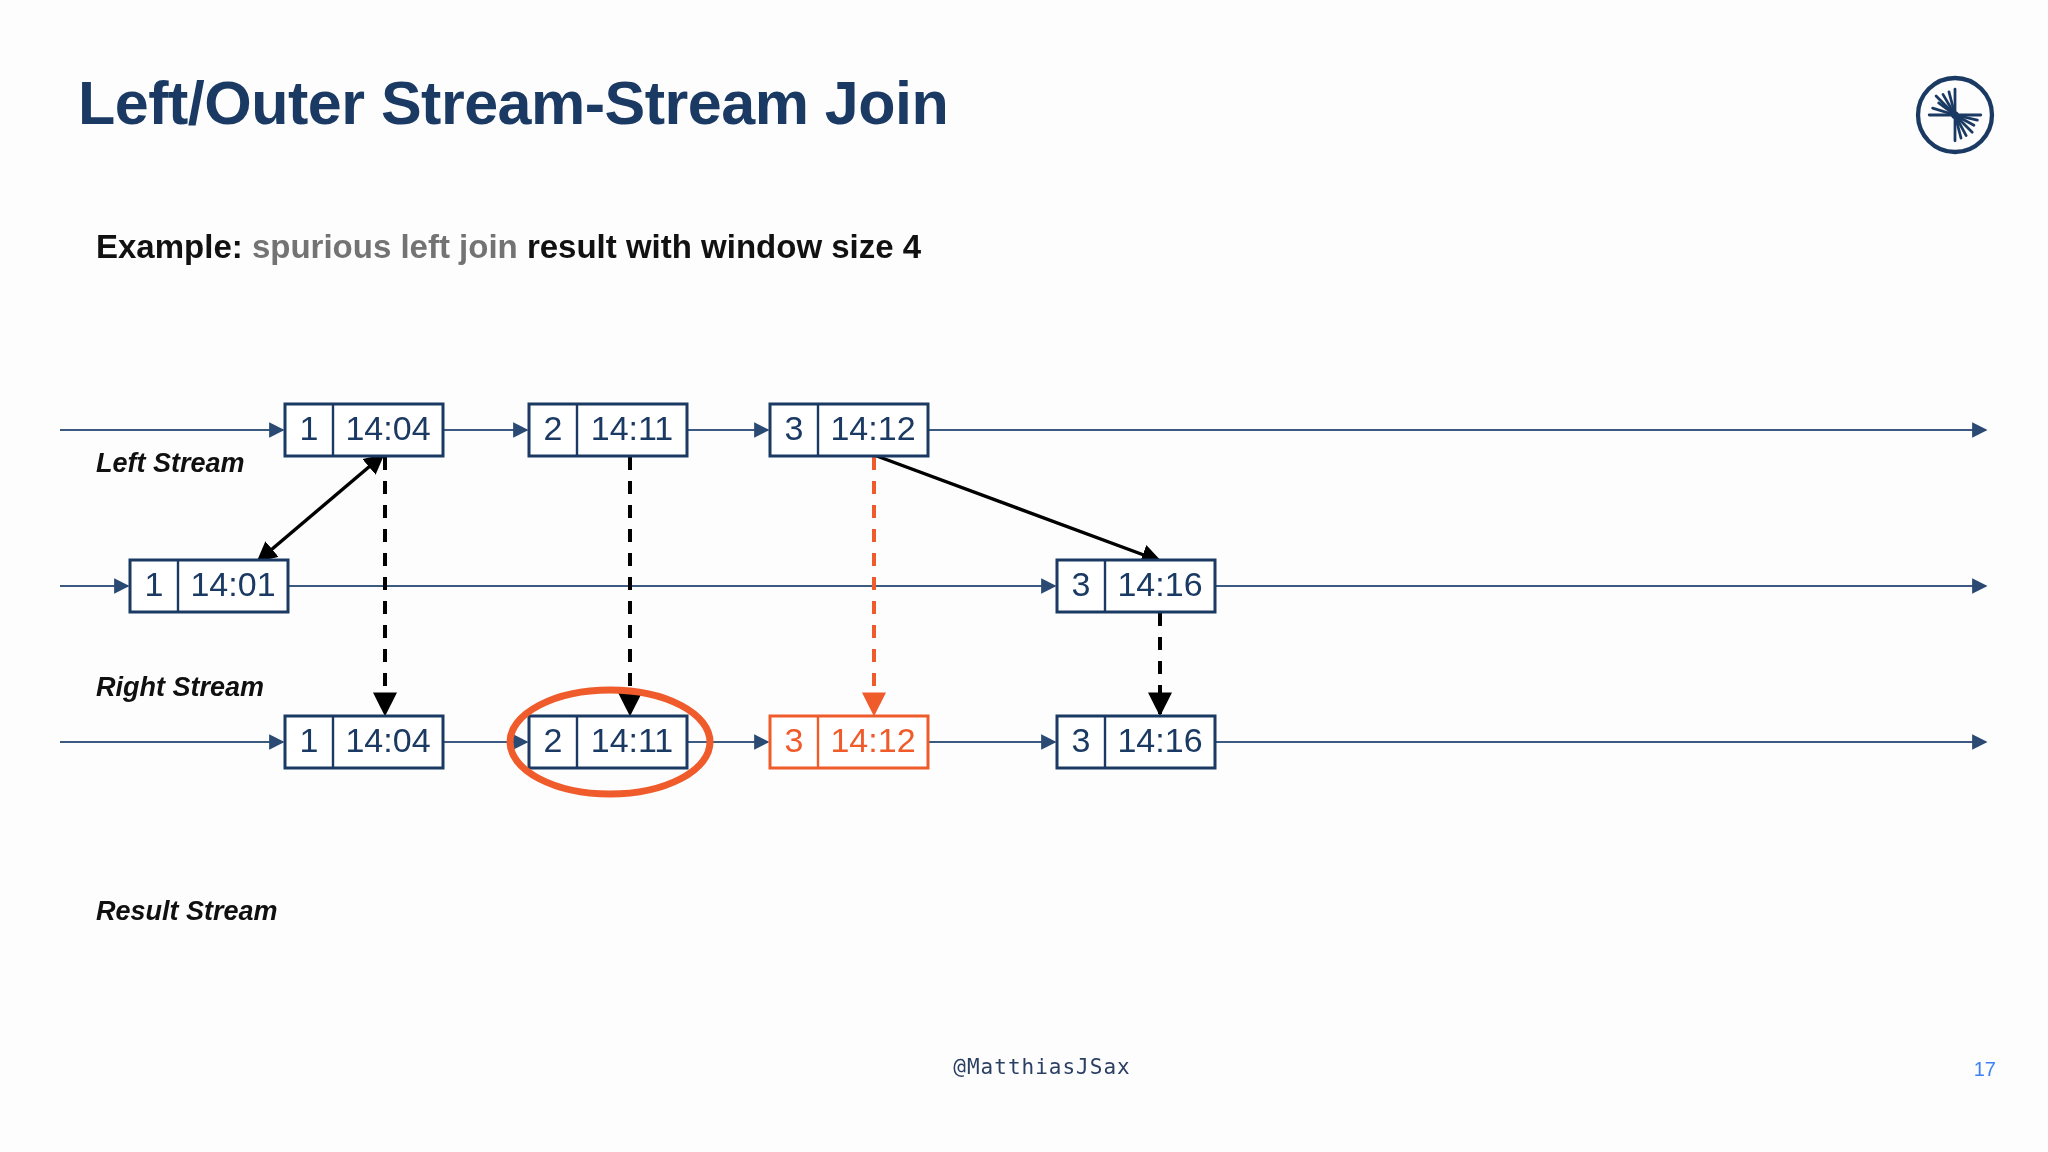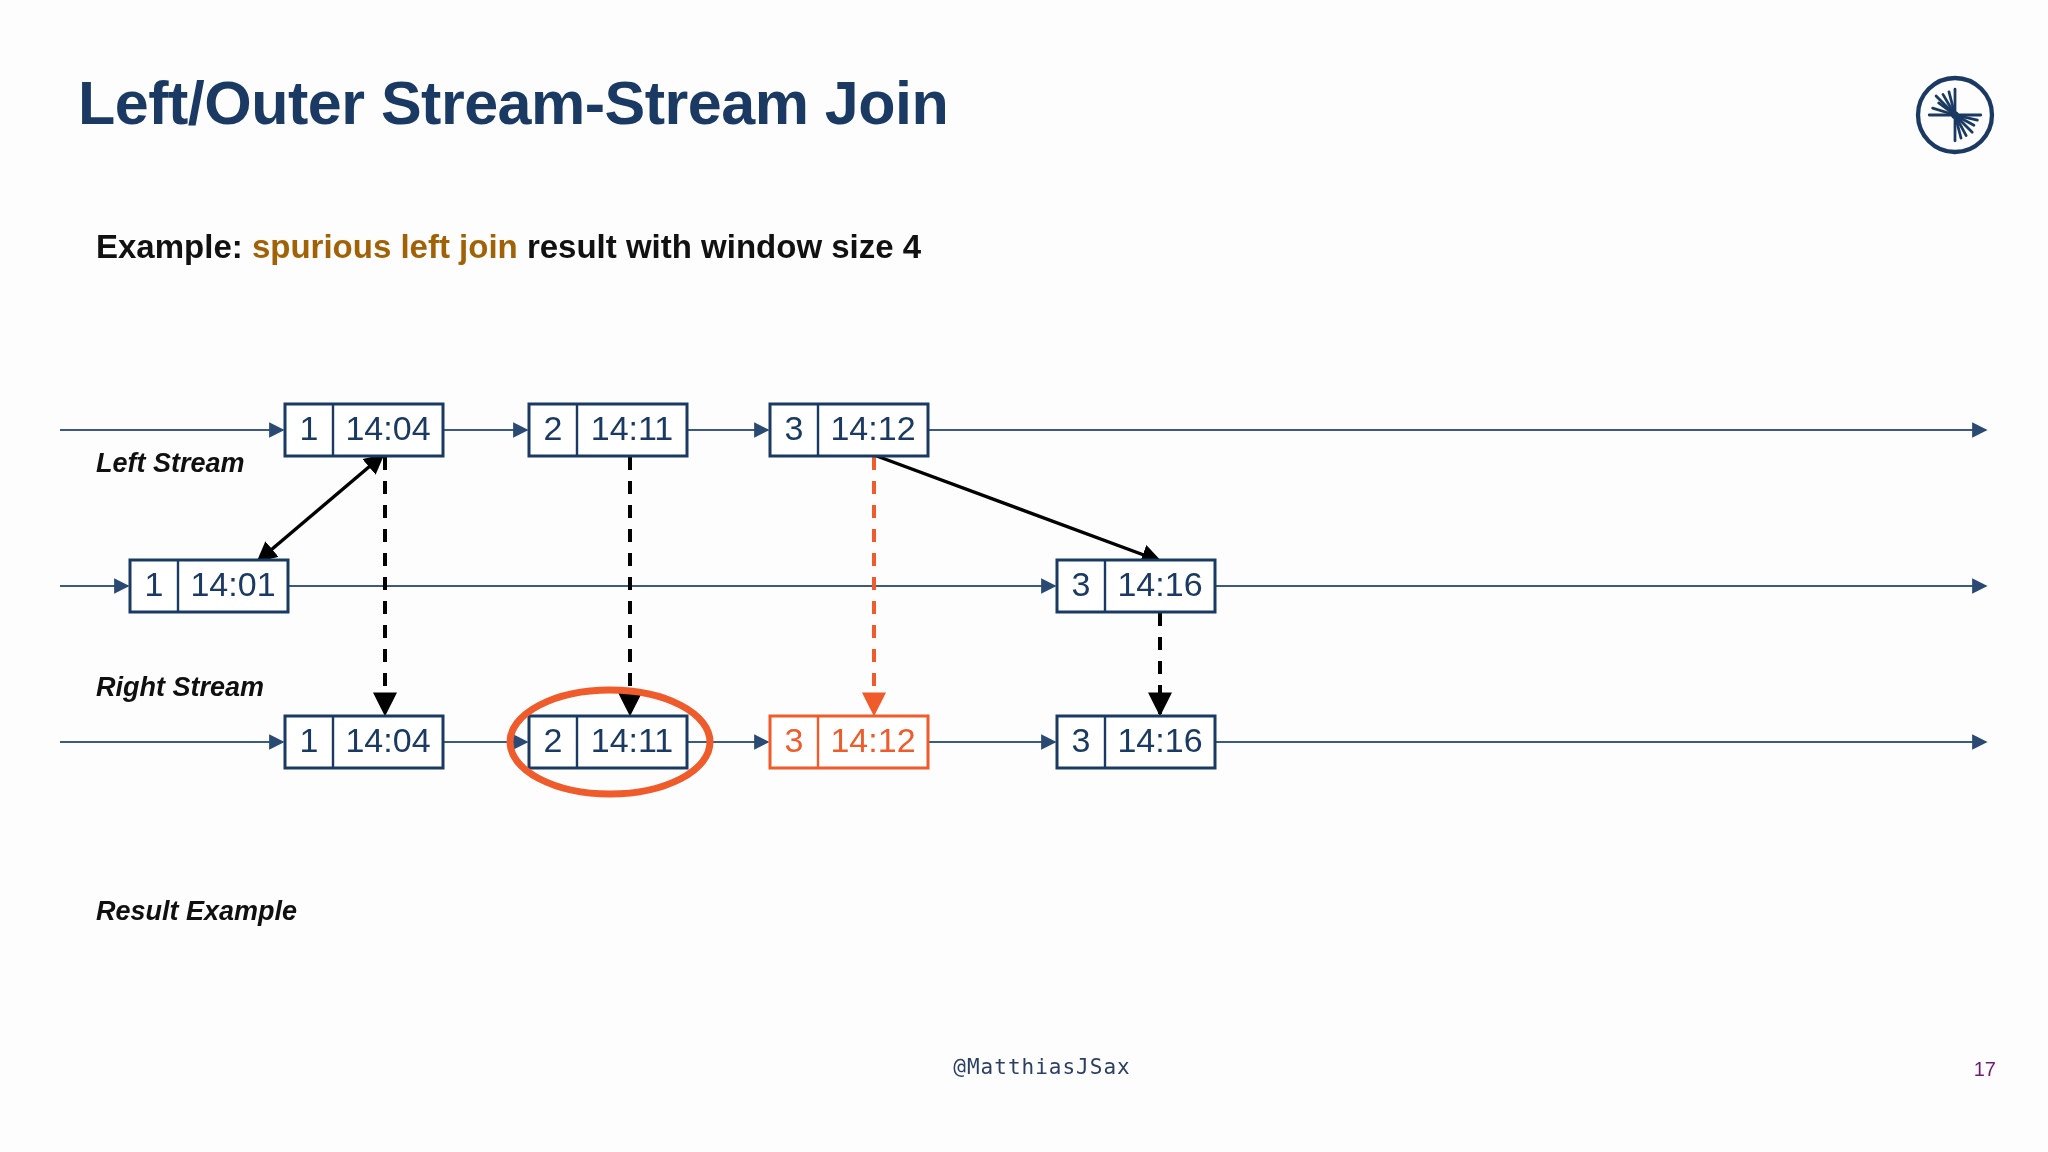--- a/index.html
+++ b/index.html
@@ -39,21 +39,21 @@
   
   #subtitle {
     position: absolute;
     left: 96px;
     top: 228px;
     font-size: 33px;
     font-weight: bold;
     color: #111111;
     white-space: nowrap;
   }
-  #subtitle .accent { color: #a16207; text-align: center; }
+  #subtitle .accent { color: #737373; text-align: center; }
 
   
   .stream-label {
     position: absolute;
     font-size: 27px;
     font-weight: bold;
     font-style: italic;
     color: #101010;
     white-space: nowrap;
   }
@@ -81,21 +81,21 @@
     font-size: 21px;
     color: #2b3f63;
     letter-spacing: 1px;
     padding-left: 36px;
   }
   #page-number {
     position: absolute;
     right: 52px;
     top: 1058px;
     font-size: 20px;
-    color: #701a75;
+    color: #3b82f6;
   }
 
   .evt-num, .evt-time {
     font-family: "Liberation Sans", sans-serif;
     font-size: 34px;
     dominant-baseline: middle;
     text-anchor: middle;
   }
 </style>
 </head>
@@ -121,21 +121,21 @@
     <line x1="50" y1="50" x2="57" y2="77"></line>
     <line x1="50" y1="50" x2="76" y2="56"></line>
   </g>
   <circle cx="50" cy="50" r="4.5" fill="#1b3a63"></circle>
 </svg>
 
 <div id="subtitle"><span>Example: </span><span class="accent">spurious left join</span><span> result with window size 4</span></div>
 
 <div class="stream-label" id="label-left">Left Stream</div>
 <div class="stream-label" id="label-right">Right Stream</div>
-<div class="stream-label" id="label-result">Result Example</div>
+<div class="stream-label" id="label-result">Result Stream</div>
 
 <svg id="diagram" viewBox="0 0 2048 1152">
   <defs>
     <marker id="arrow-blue" viewBox="0 0 10 10" refX="9" refY="5" markerWidth="7" markerHeight="7" orient="auto-start-reverse">
       <path d="M 0 0 L 10 5 L 0 10 z" fill="#2b4a73"></path>
     </marker>
     <marker id="arrow-black" viewBox="0 0 10 10" refX="9" refY="5" markerWidth="6" markerHeight="6" orient="auto-start-reverse">
       <path d="M 0 0 L 10 5 L 0 10 z" fill="#000000"></path>
     </marker>
     <marker id="arrow-orange" viewBox="0 0 10 10" refX="9" refY="5" markerWidth="6" markerHeight="6" orient="auto-start-reverse">

